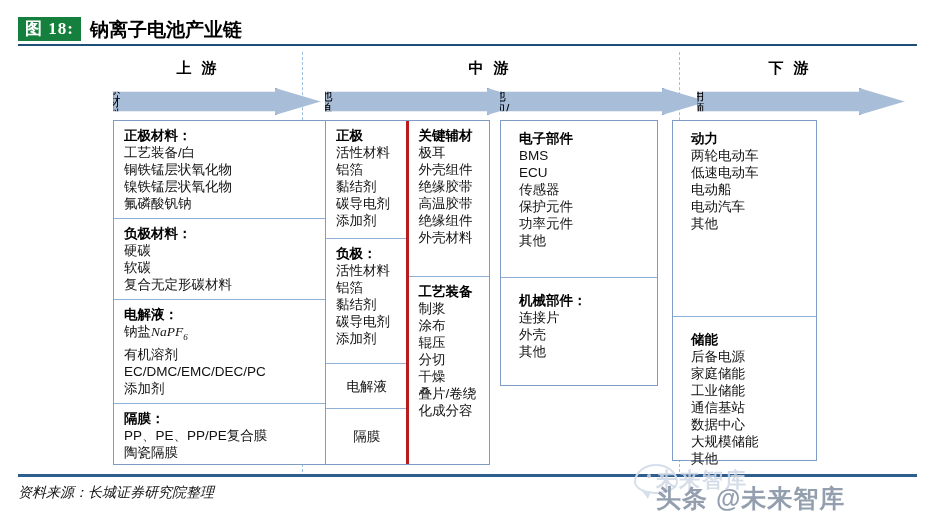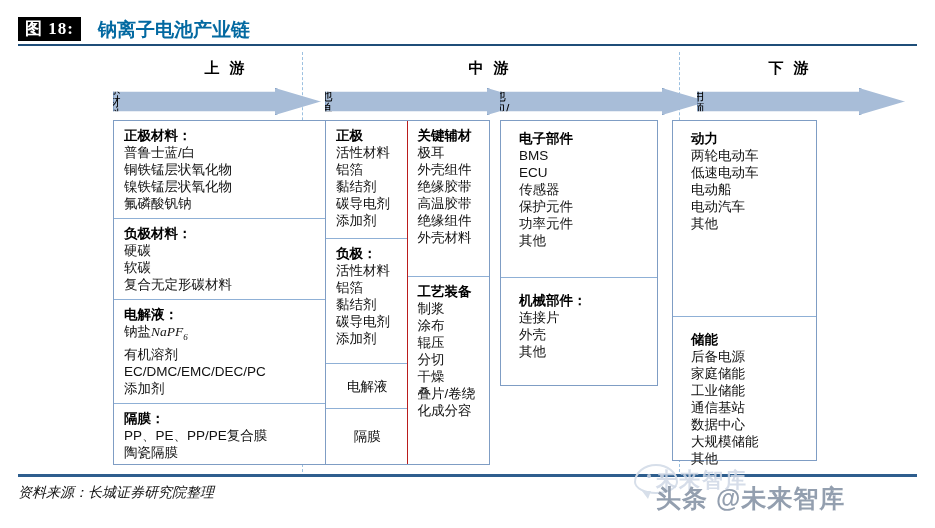--- a/index.html
+++ b/index.html
@@ -11,31 +11,31 @@
     position:relative;
   }
   .page{position:absolute;left:0;top:0;width:935px;height:528px;}
 
   
   .title-row{
     position:absolute;left:18px;top:17px;height:24px;
     display:flex;align-items:center;
   }
   .fig-tag{
-    background:#000000;color:#ffffff;
+    background:#15803d;color:#ffffff;
     font-family:"Liberation Serif","DejaVu Serif",serif;
     font-weight:bold;font-size:17px;
     padding:1px 7px 2px 7px;line-height:21px;
     letter-spacing:1px;
   }
   .fig-title{
-    color:#0369a1;
+    color:#000000;
     font-family:"Liberation Serif","DejaVu Serif",serif;
     font-weight:bold;font-size:19px;line-height:21px;
-    margin-left:17px;white-space:nowrap;
+    margin-left:9px;white-space:nowrap;
   }
   .title-rule{
     position:absolute;left:18px;top:44px;width:899px;height:2px;
     background:#1f4e79;
   }
 
   
   .bottom-rule{
     position:absolute;left:18px;top:474px;width:899px;height:3px;
     background:#2e5e8e;
@@ -77,21 +77,21 @@
     position:absolute;
     border:1px solid #7f9dc4;
     background:#ffffff;
     box-sizing:border-box;
   }
   .cell{
     box-sizing:border-box;
     padding:6px 8px 6px 10px;
   }
   .divider{border-top:1px solid #8fb0d6;}
-  .vdiv{border-left:1px solid #b91c1c;}
+  .vdiv{border-left:3px solid #b91c1c;}
   .hd{font-weight:bold;font-size:13.5px;color:#000;line-height:17px;white-space:nowrap;}
   .li{font-size:13.5px;color:#111;line-height:17px;white-space:nowrap;}
   .li.ctr{text-align:center;}
   .sub{font-size:9px;vertical-align:sub;}
   .ital{font-style:italic;font-family:"Liberation Serif","DejaVu Serif",serif;}
 
   
   .midbox{display:flex;}
   .midcol{display:flex;flex-direction:column;}
 
@@ -130,21 +130,21 @@
 
   <div class="title-row">
     <div class="fig-tag">图 18:</div>
     <div class="fig-title">钠离子电池产业链</div>
   </div>
   <div class="title-rule"></div>
 
   <div class="vsep" style="left:302px;"></div>
   <div class="vsep" style="left:679px;"></div>
 
-  <div class="sec-head" style="left:136px;top:59px;width:180px;">上 游</div>
+  <div class="sec-head" style="left:108px;top:59px;width:180px;">上 游</div>
   <div class="sec-head" style="left:400px;top:59px;width:180px;">中 游</div>
   <div class="sec-head" style="left:700px;top:59px;width:180px;">下 游</div>
 
   <div class="arrow" style="left:113px;top:88px;width:185px;">
     <span>原材料</span>
   </div>
 
   <div class="arrow" style="left:325px;top:88px;width:165px;">
     <span>电池单体</span>
   </div>
@@ -154,21 +154,21 @@
   </div>
 
   <div class="arrow" style="left:697px;top:88px;width:172px;">
     <span>应用领域</span>
   </div>
 
   <div class="box" style="left:113px;top:120px;width:219px;height:345px;">
 
     <div class="cell">
       <div class="hd">正极材料：</div>
-      <div class="li">普鲁士蓝/白</div>
+      <div class="li">工艺装备/白</div>
       <div class="li">铜铁锰层状氧化物</div>
       <div class="li">镍铁锰层状氧化物</div>
       <div class="li">氟磷酸钒钠</div>
     </div>
 
     <div class="cell divider">
       <div class="hd">负极材料：</div>
       <div class="li">硬碳</div>
       <div class="li">软碳</div>
       <div class="li">复合无定形碳材料</div>

